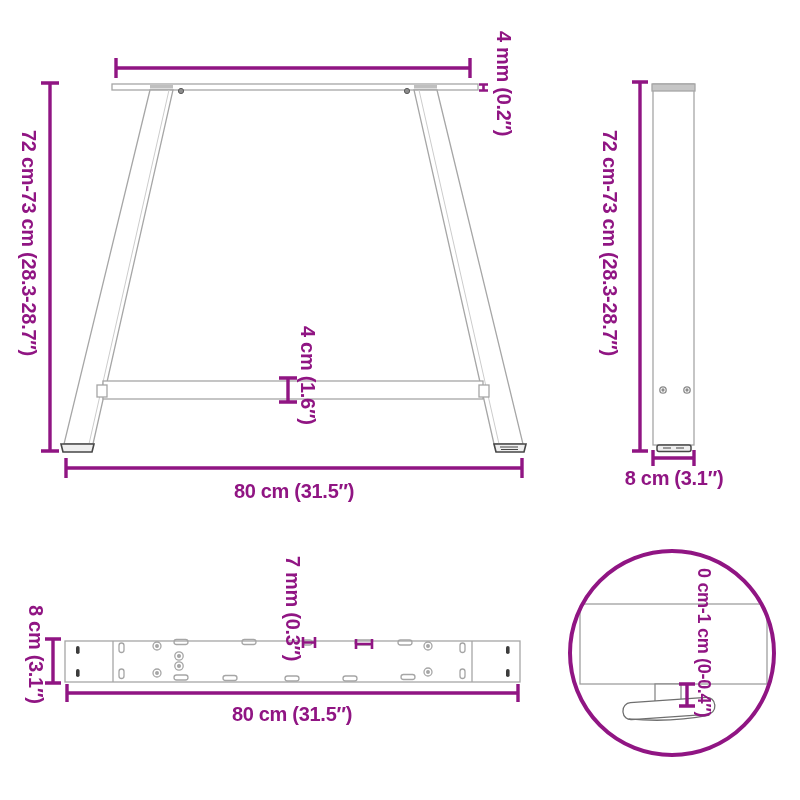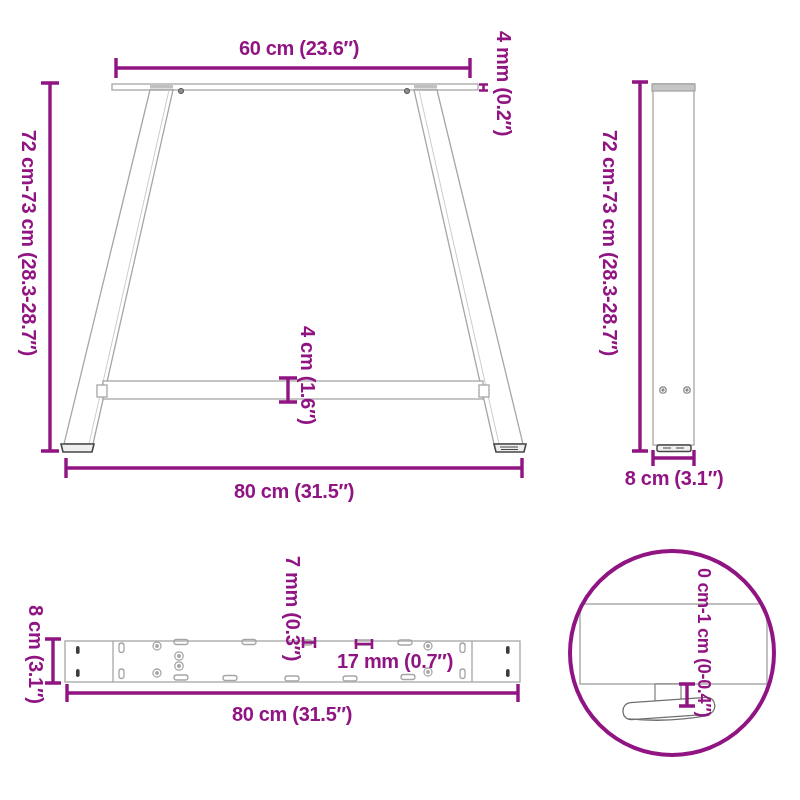--- a/index.html
+++ b/index.html
@@ -176,25 +176,23 @@
       <path class="dim-sm" d="M303,642.5 H315 M303,637 V648 M315,637 V648"></path>
 
       <path class="dim-sm" d="M356,644 H372 M356,639 V649 M372,639 V649"></path>
 
       <path class="dim" d="M67,693 H518 M67,684 V702 M518,684 V702"></path>
 
       <path class="dim" d="M687,684 V706 M679,684 H695 M679,706 H695"></path>
     </g>
   </svg>
 
-  <div class="label h-label lbl-front-top">60 cm (23.6″)</div>
   <div class="label v-label lbl-front-plate">4 mm (0.2″)</div>
   <div class="label v-label lbl-front-height">72 cm-73 cm (28.3-28.7″)</div>
   <div class="label v-label lbl-front-crossbar">4 cm (1.6″)</div>
   <div class="label h-label lbl-front-bottom">80 cm (31.5″)</div>
   <div class="label v-label lbl-side-height">72 cm-73 cm (28.3-28.7″)</div>
   <div class="label h-label lbl-side-depth">8 cm (3.1″)</div>
   <div class="label v-label lbl-bar-depth">8 cm (3.1″)</div>
   <div class="label v-label lbl-bar-slot-small">7 mm (0.3″)</div>
-  <div class="label h-label lbl-bar-slot-large">17 mm (0.7″)</div>
   <div class="label h-label lbl-bar-length">80 cm (31.5″)</div>
   <div class="label v-label lbl-detail-range">0 cm-1 cm (0-0.4″)</div>
 </div>
 
 </body></html>

